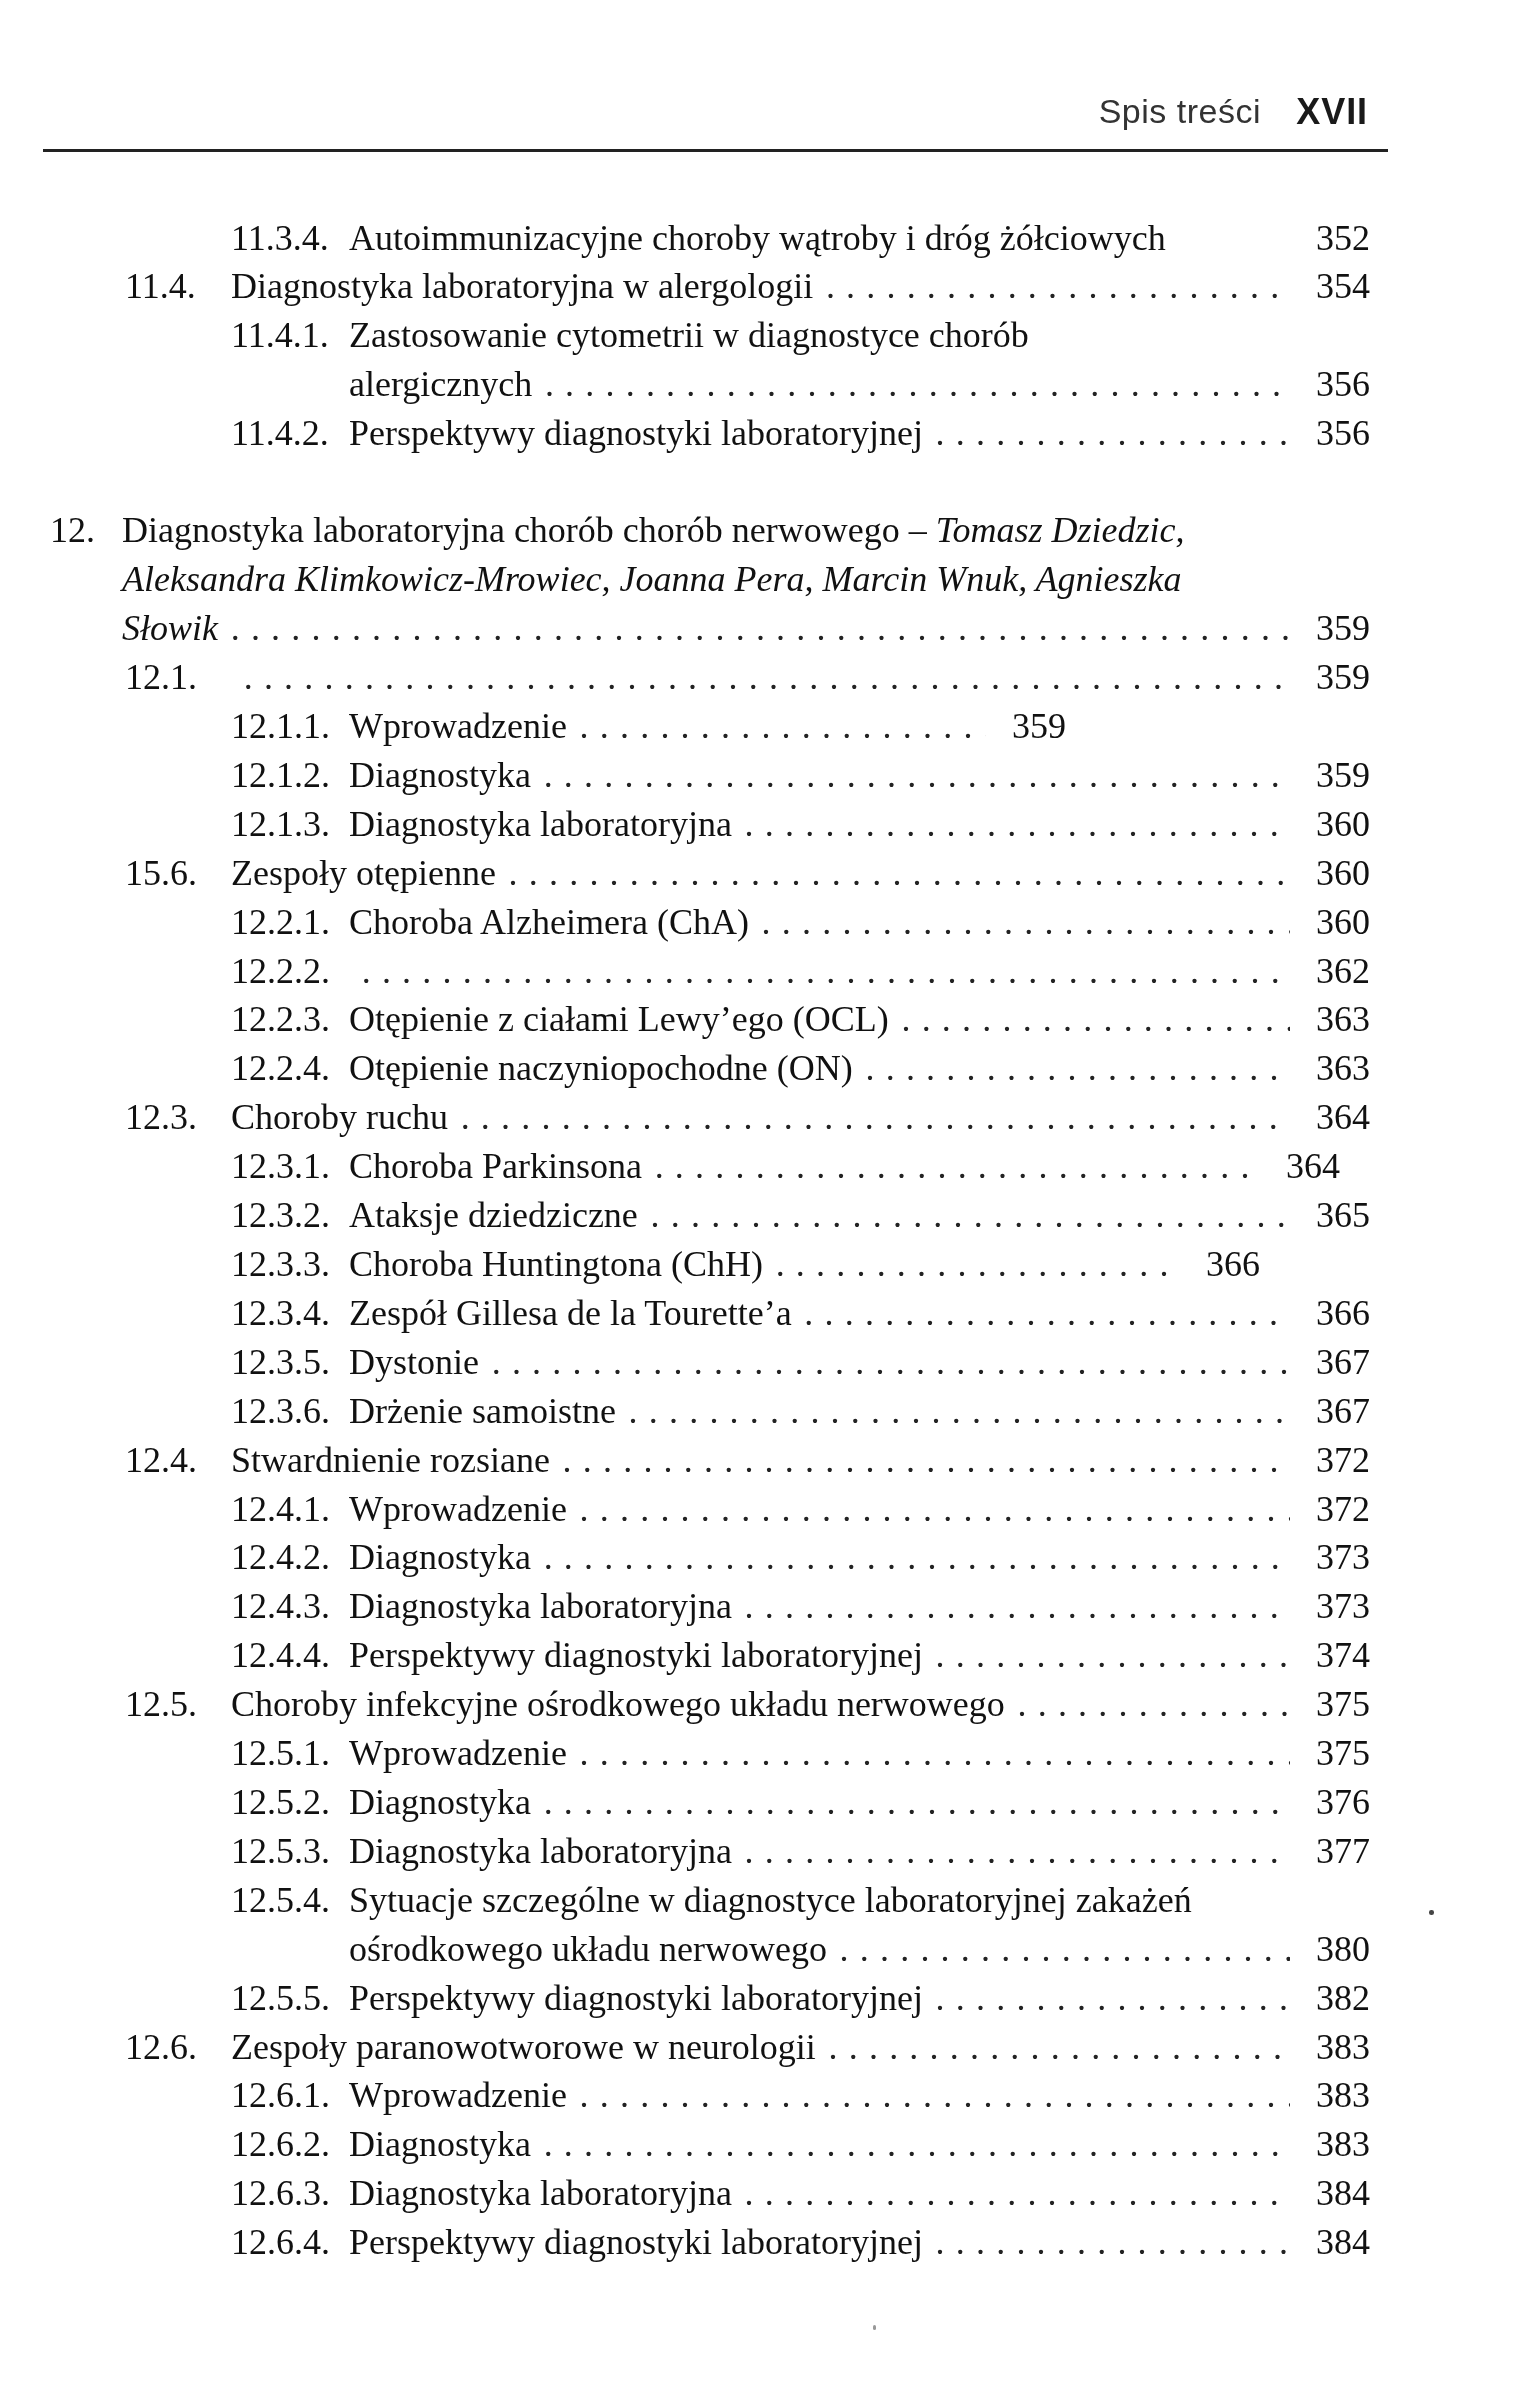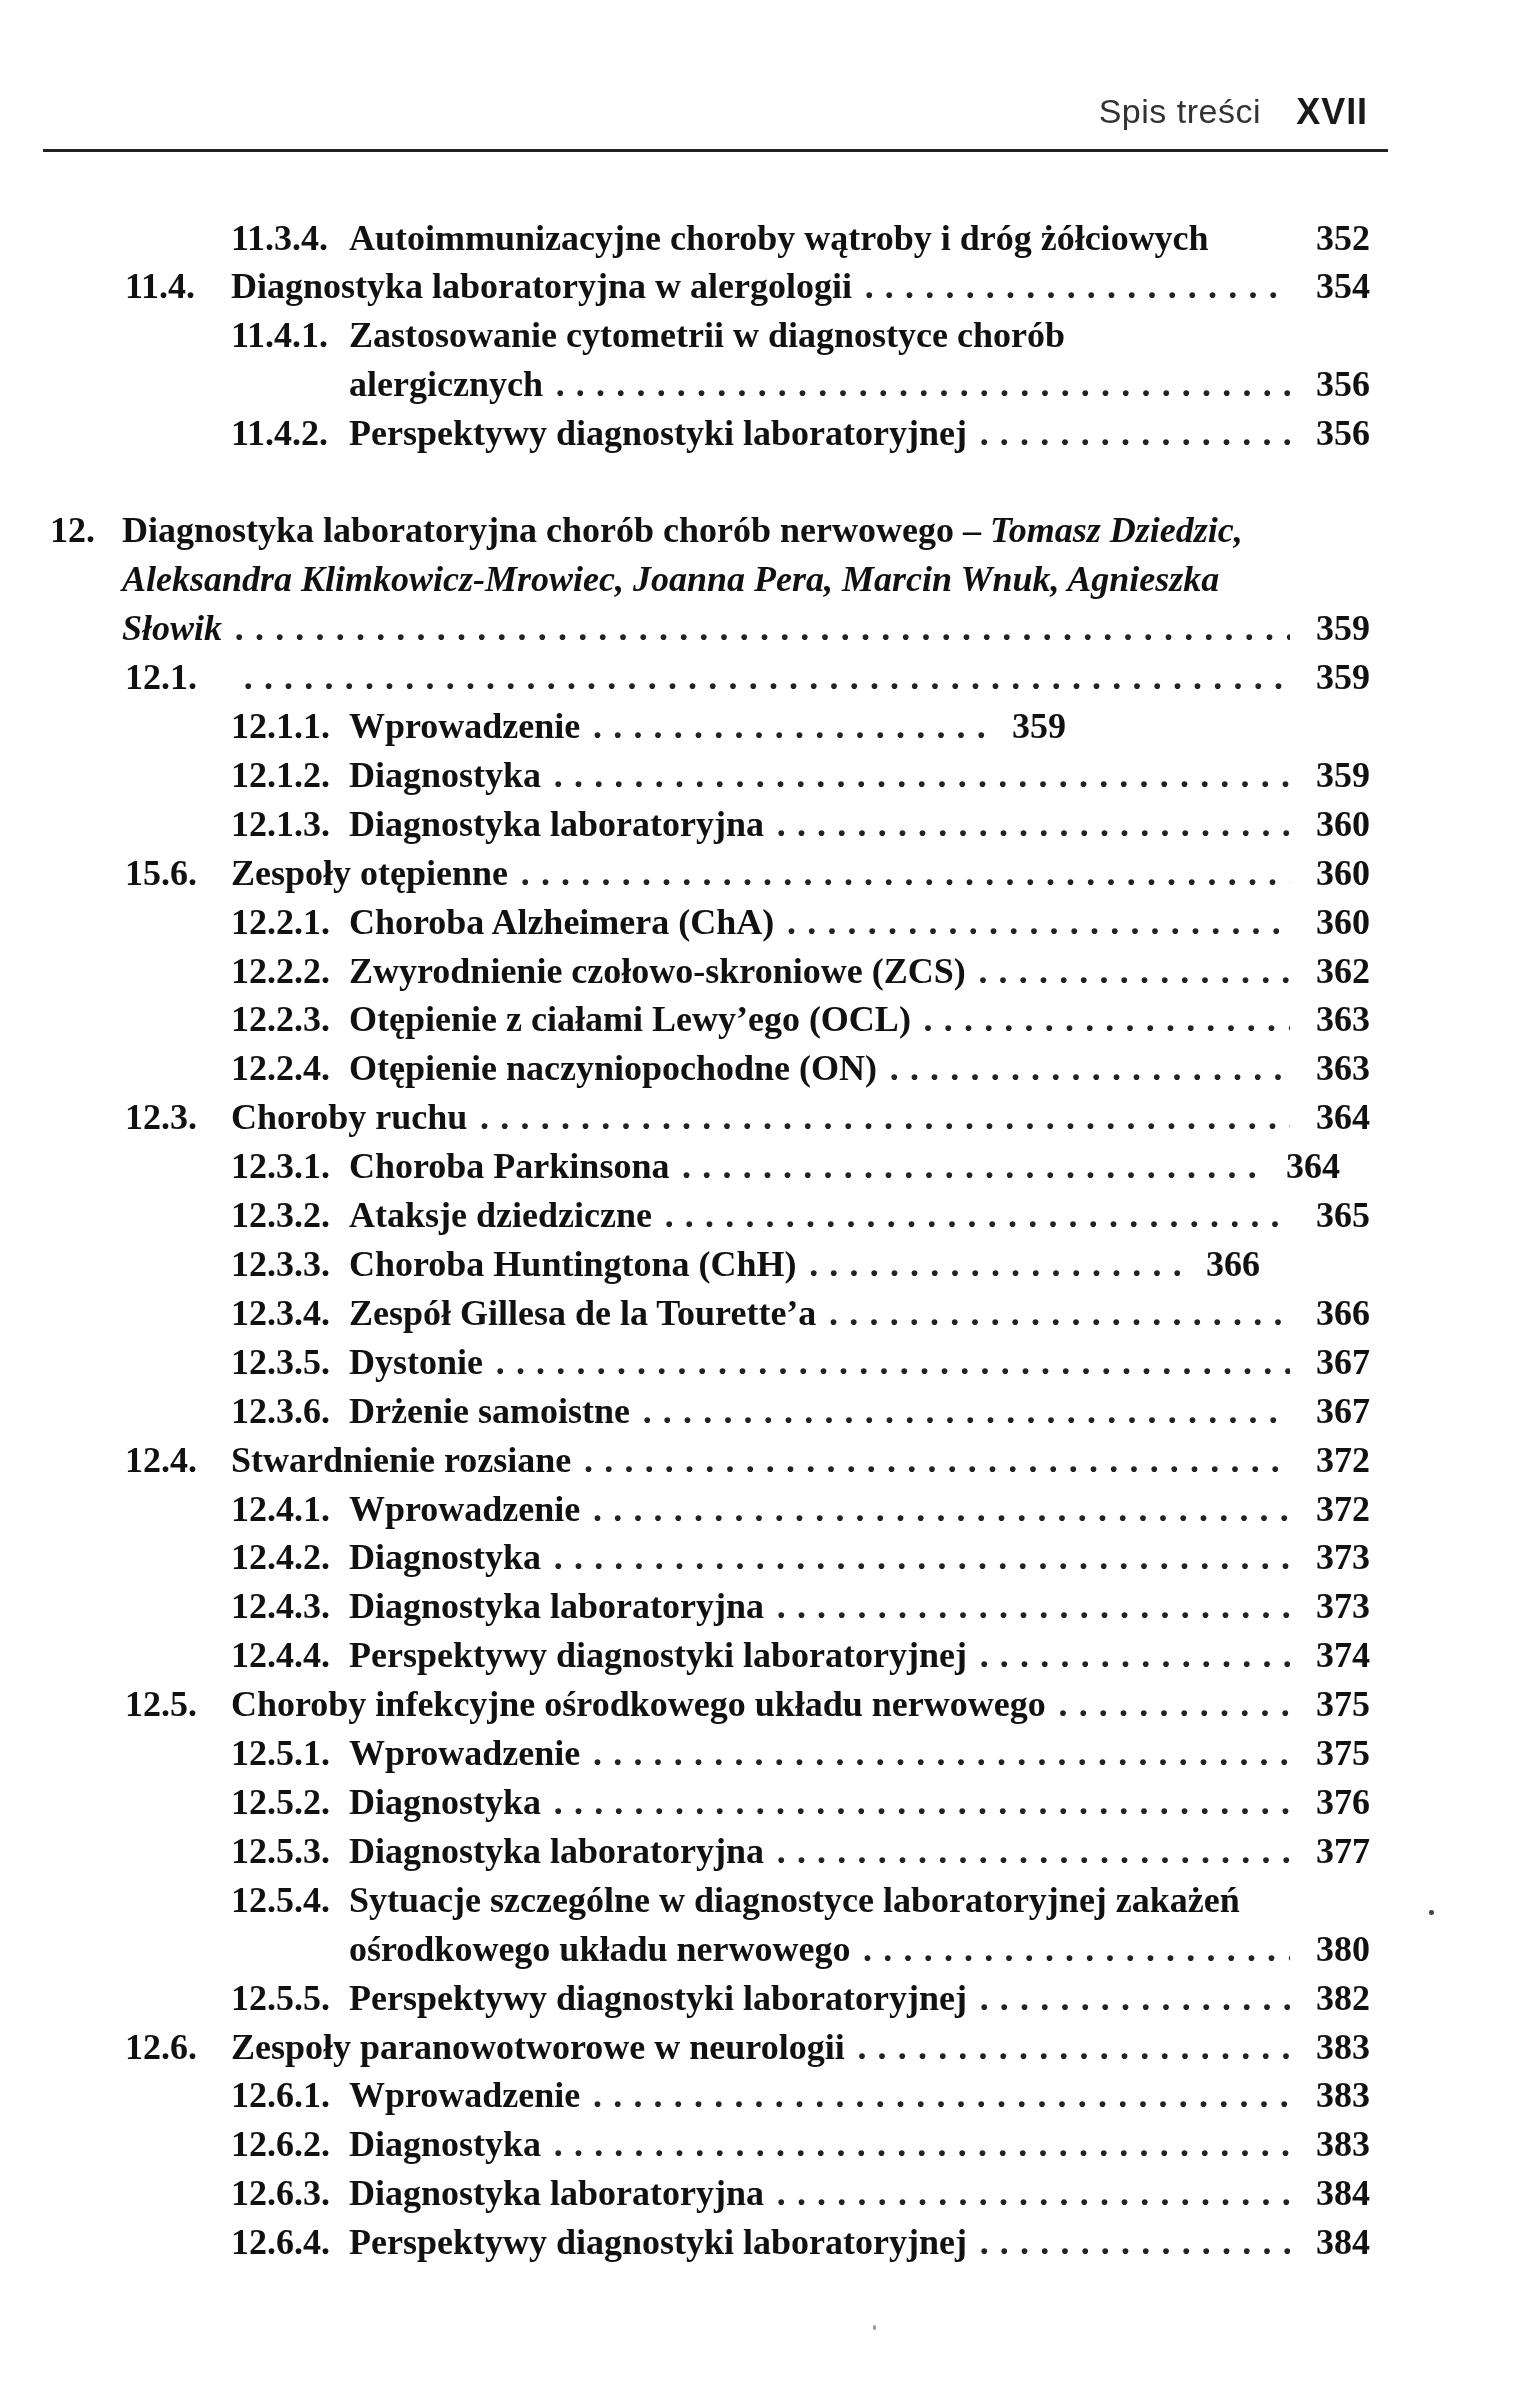--- a/index.html
+++ b/index.html
@@ -22,21 +22,20 @@
     font-size: 36px; font-weight: bold; color: #1a1a1a; letter-spacing: 0.9px;
   }
   .page-header .rule {
     position: absolute; left: 0; right: 0; bottom: 0; height: 2.7px; background: #222;
   }
 
   .toc { position: absolute; left: 0; top: 0; width: 1539px; }
   .row {
     position: absolute; height: 48px; line-height: 48px; font-size: 36px;
     white-space: nowrap;
-    font-weight: bold;
   }
   .num { position: absolute; top: 0; }
   .title-line {
     position: absolute; top: 0; display: flex; align-items: flex-start;
     right: calc(1539px - 1370px);
   }
   .title-line .t { flex: 0 0 auto; }
   .title-line .leader {
     flex: 1 1 auto; overflow: hidden; margin: 0 9px 0 12.7px;
     letter-spacing: 0; color: #222;
@@ -167,21 +166,20 @@
     <span class="num" style="left:231px">12.2.1.</span>
     <div class="title-line" style="left:349px">
       <span class="t">Choroba Alzheimera (ChA)</span>
       <span class="leader"></span>
       <span class="pg">360</span>
     </div>
   </div>
   <div class="row" style="top:947px;left:0;width:1539px">
     <span class="num" style="left:231px">12.2.2.</span>
     <div class="title-line" style="left:349px">
-      <span class="t">Zwyrodnienie czołowo-skroniowe (ZCS)</span>
       <span class="leader"></span>
       <span class="pg">362</span>
     </div>
   </div>
   <div class="row" style="top:995px;left:0;width:1539px">
     <span class="num" style="left:231px">12.2.3.</span>
     <div class="title-line" style="left:349px">
       <span class="t">Otępienie z ciałami Lewy’ego (OCL)</span>
       <span class="leader"></span>
       <span class="pg">363</span>

